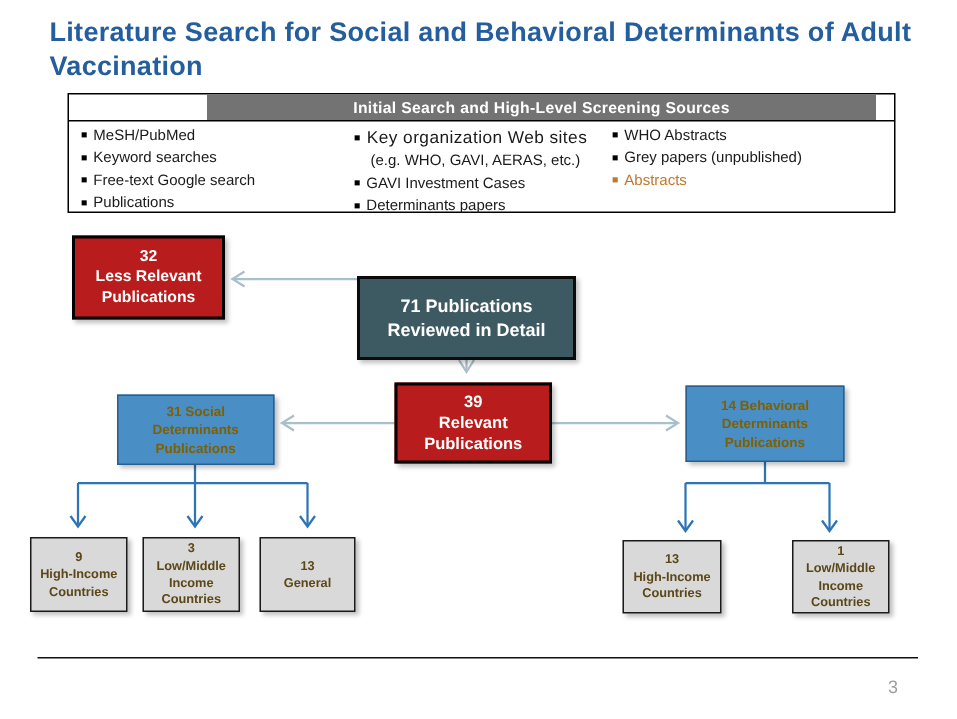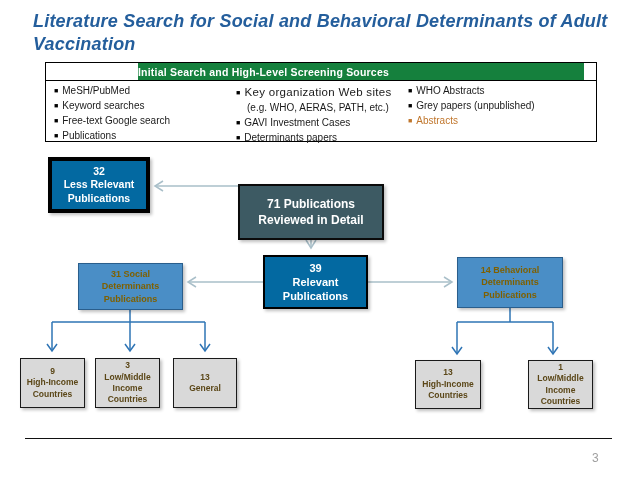--- a/index.html
+++ b/index.html
@@ -3,34 +3,34 @@
 <meta charset="utf-8">
 <style>
   html,body{margin:0;padding:0;background:#fff;}
   .slide{
     position:relative;width:638px;height:479px;background:#ffffff;overflow:hidden;
     font-family:"Liberation Sans",sans-serif;color:#1a1a1a;
   }
   
   .title{
     position:absolute;left:33px;top:10px;width:585px;
-    font-size:18px;font-weight:bold;font-style:italic;color:#245E9C;
+    font-size:18px;font-weight:bold;color:#245E9C;
     line-height:1.3;white-space:pre-line;letter-spacing:.2px;
   }
   
   .sources{
     position:absolute;left:45px;top:62px;width:552px;height:80px;
     border:1.5px solid #000;background:#fff;box-sizing:border-box;
   }
   .sources-header{
     position:relative;height:17px;border-bottom:1.5px solid #000;
   }
   .sources-header-bar{
-    position:absolute;left:92px;right:12px;top:0;bottom:0;background:#15803d;
-    display:flex;align-items:center;
+    position:absolute;left:92px;right:12px;top:0;bottom:0;background:#737373;
+    display:flex;align-items:center;justify-content:center;
   }
   .sources-header-bar span{
     color:#fff;font-weight:bold;font-size:10.5px;letter-spacing:.2px;white-space:nowrap;
   }
   .sources-body{position:relative;height:61px;font-size:10px;}
   .src-col{position:absolute;top:4px;}
   .src-col ul{list-style:none;margin:0;padding:0;}
   .src-col li{margin:0 0 2.5px 0;line-height:1.25;}
   .bullet{display:inline-block;font-size:7px;vertical-align:1px;margin-right:4px;color:#000;}
   .col1{left:8px;width:175px;}
@@ -39,21 +39,21 @@
   .col2 .big{font-size:11.5px;letter-spacing:.3px;}
   .col2 .sub{margin-left:11px;margin-top:1px;margin-bottom:3px;}
   .orange{color:#C0762C;}
   .orange .bullet{color:#C0762C;}
   
   .fbox{
     position:absolute;display:flex;align-items:center;justify-content:center;
     text-align:center;white-space:pre-line;font-weight:bold;box-sizing:border-box;
     box-shadow:2px 2px 3px rgba(0,0,0,.25);
   }
-  .box-navy{background:#0369a1;border:4px solid #000000;color:#fff;}
+  .box-navy{background:#b91c1c;border:2px solid #000000;color:#fff;}
   .box-slate{background:#3D5A63;border:2px solid #0b0b0b;color:#fff;}
   .box-blue{background:#4A8EC6;border:1.5px solid #2A5E8C;color:#7F6000;}
   .box-gray{background:#D9D9D9;border:1.5px solid #1a1a1a;color:#5B4718;}
   .b32{left:48px;top:157px;width:102px;height:56px;font-size:10.5px;line-height:1.3;}
   .b71{left:238px;top:157px;width:146px;height:56px;font-size:12px;line-height:1.35;margin-top:27px;}
   .b39{left:263px;top:255px;width:105px;height:54px;font-size:11px;line-height:1.3;border-width:2.5px;}
   .b25{left:78px;top:263px;width:105px;height:47px;font-size:9px;line-height:1.35;}
   .b14{left:457px;top:257px;width:106px;height:51px;font-size:9px;line-height:1.35;}
   .gsm{font-size:8.5px;line-height:1.35;}
   .g1{left:20px;top:358px;width:65px;height:50px;}
@@ -93,21 +93,21 @@
         <ul>
           <li><span class="bullet">■</span><span>MeSH/PubMed</span></li>
           <li><span class="bullet">■</span><span>Keyword searches</span></li>
           <li><span class="bullet">■</span><span>Free-text Google search</span></li>
           <li><span class="bullet">■</span><span>Publications</span></li>
         </ul>
       </div>
       <div class="src-col col2">
         <ul>
           <li class="big"><span class="bullet">■</span><span>Key organization Web sites</span></li>
-          <li class="sub">(e.g. WHO, AERAS, PATH, etc.)</li>
+          <li class="sub">(e.g. WHO, GAVI, AERAS, etc.)</li>
           <li><span class="bullet">■</span><span>GAVI Investment Cases</span></li>
           <li><span class="bullet">■</span><span>Determinants papers</span></li>
         </ul>
       </div>
       <div class="src-col col3">
         <ul>
           <li><span class="bullet">■</span><span>WHO Abstracts</span></li>
           <li><span class="bullet">■</span><span>Grey papers (unpublished)</span></li>
           <li class="orange"><span class="bullet">■</span><span>Abstracts</span></li>
         </ul>

